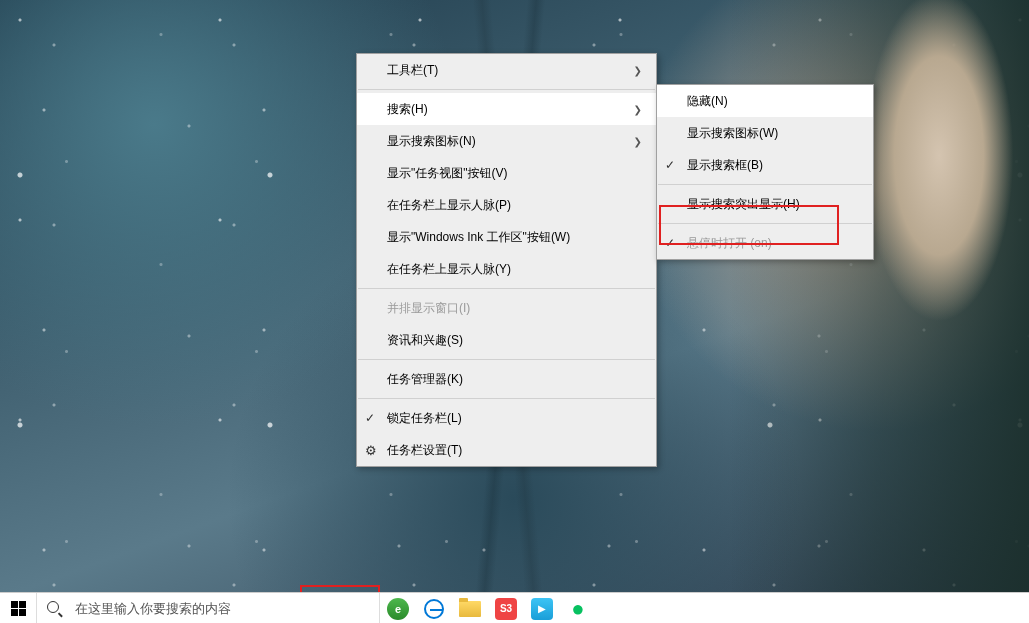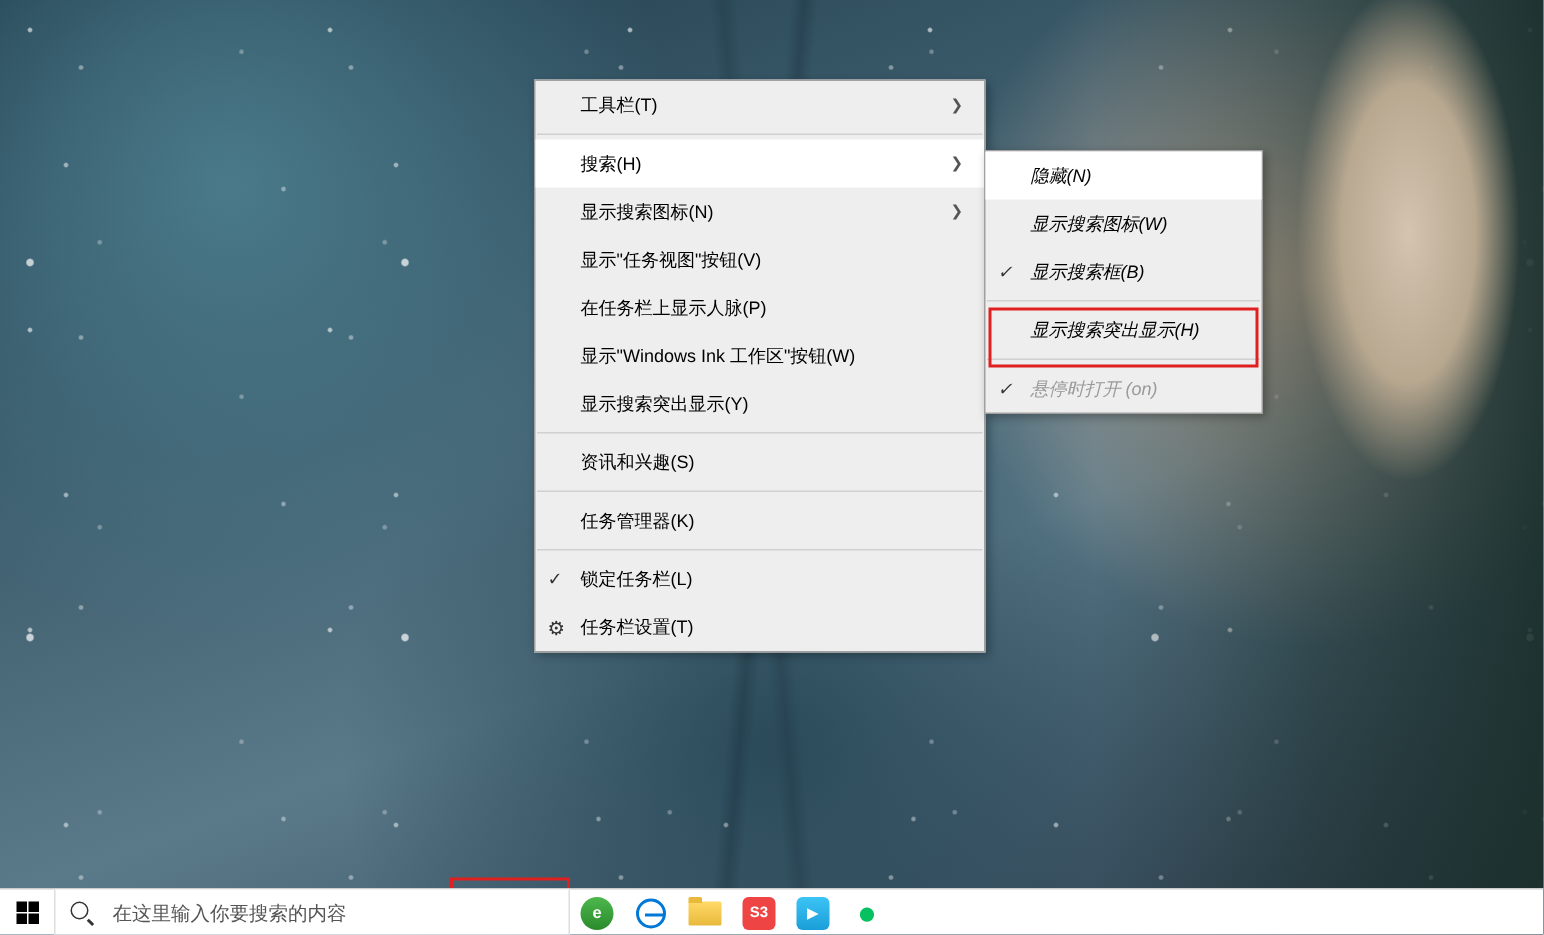--- a/index.html
+++ b/index.html
@@ -74,23 +74,22 @@
   font-size: 12px;
   color: #000;
 }
 .menu-main {
   left: 356px;
   top: 53px;
   width: 301px;
 }
 .menu-sub {
   left: 656px;
-  top: 100px;
-  width: 186px;
-  font-style: italic;
+  top: 84px;
+  width: 218px;
 }
 .menu-item {
   display: flex;
   align-items: center;
   height: 32px;
   padding: 0 14px 0 30px;
   position: relative;
   cursor: default;
   gap: 39px;
 }
@@ -321,23 +320,26 @@
   <div class="menu-item">
     <span class="label">显示"任务视图"按钮(V)</span>
   </div>
   <div class="menu-item">
     <span class="label">在任务栏上显示人脉(P)</span>
   </div>
   <div class="menu-item">
     <span class="label">显示"Windows Ink 工作区"按钮(W)</span>
   </div>
   <div class="menu-item">
-    <span class="label">显示搜索突出显示(Y)</span>
-  </div>
-  <div class="menu-sep"></div>
+    <span class="label">在任务栏上显示人脉(Y)</span>
+  </div>
+  <div class="menu-sep"></div>
+  <div class="menu-item disabled">
+    <span class="label">并排显示窗口(I)</span>
+  </div>
   <div class="menu-item">
     <span class="label">资讯和兴趣(S)</span>
   </div>
   <div class="menu-sep"></div>
   <div class="menu-item">
     <span class="label">任务管理器(K)</span>
   </div>
   <div class="menu-sep"></div>
   <div class="menu-item">
     <span class="check">✓</span>

